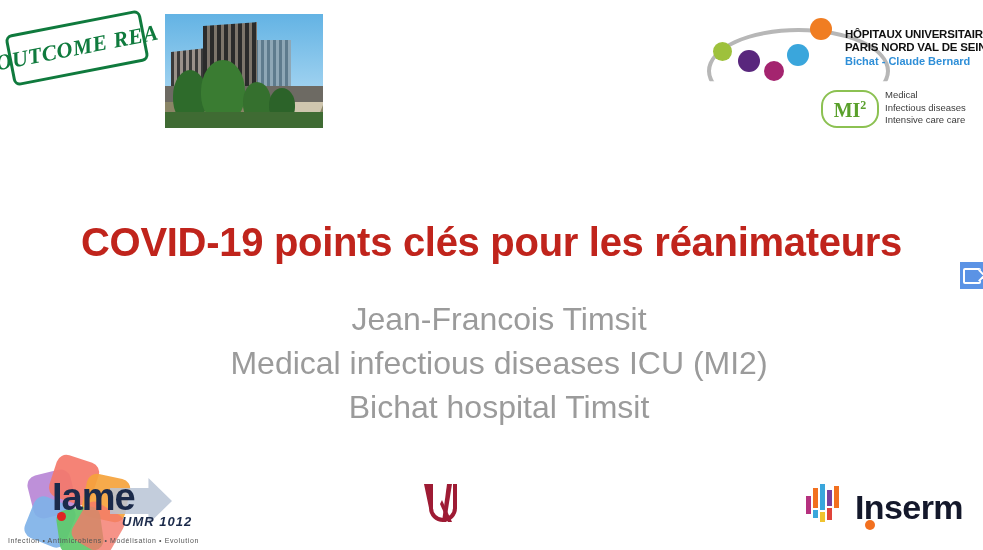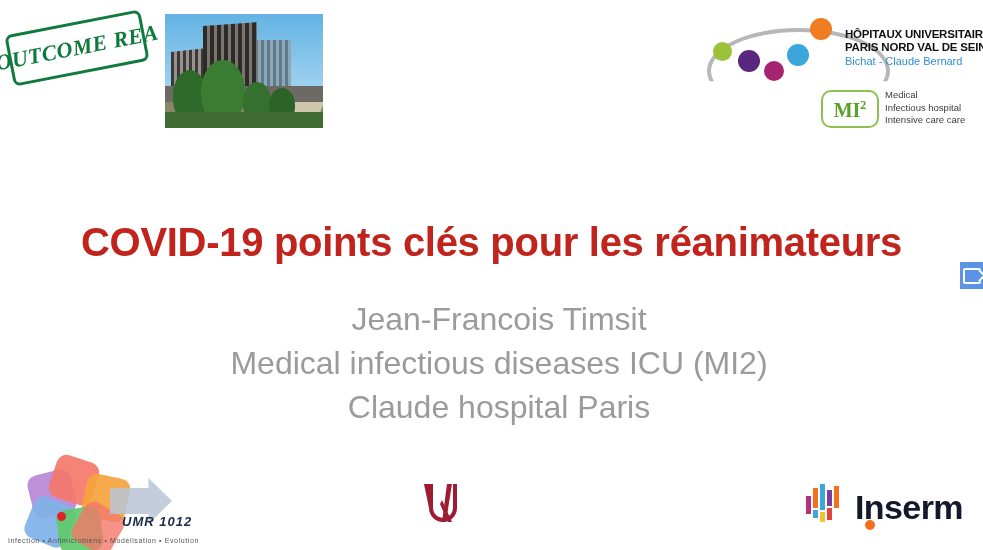--- a/index.html
+++ b/index.html
@@ -72,26 +72,26 @@
   .hp-d4{left:82px;top:38px;width:22px;height:22px;background:#3aa6dc;}
   .hp-d5{left:105px;top:12px;width:22px;height:22px;background:#f07d22;}
   .hp-txt{position:absolute;left:140px;top:22px;width:132px;}
   .hp-l1,.hp-l2{
     font-family:"Liberation Sans", sans-serif;
     font-weight:bold;font-size:11.5px;color:#111;
     letter-spacing:-.2px;line-height:13px;white-space:nowrap;
   }
   .hp-l3{
     font-family:"Liberation Sans", sans-serif;
-    font-weight:normal;font-size:11px;color:#2f8fd8;
+    font-weight:bold;font-size:11px;color:#2f8fd8;
     line-height:14px;white-space:nowrap;
   }
   .mi2-box{
     position:absolute;left:116px;top:84px;width:54px;height:34px;
-    border:2px solid #8cc152;border-radius:10px;
+    border:2px solid #8cc152;border-radius:16px;
     display:flex;align-items:center;justify-content:center;
   }
   .mi2-text{
     font-family:"Liberation Serif", serif;font-weight:bold;
     font-size:20px;color:#5aa02c;line-height:1;
   }
   .mi2-text sup{font-size:12px;}
   .mi2-desc{
     position:absolute;left:180px;top:83px;width:96px;
     font-family:"Liberation Sans", sans-serif;
@@ -225,45 +225,46 @@
     <div class="hp-txt">
       <div class="hp-l1">HÔPITAUX UNIVERSITAIRES</div>
       <div class="hp-l2">PARIS NORD VAL DE SEINE</div>
       <div class="hp-l3">Bichat - Claude Bernard</div>
     </div>
     <div class="mi2-box">
       <span class="mi2-text"><span>MI</span><sup>2</sup></span>
     </div>
     <div class="mi2-desc">
       <div>Medical</div>
-      <div>Infectious hospital</div>
+      <div>Infectious diseases</div>
       <div>Intensive care care</div>
     </div>
   </div>
 
   <div class="title">COVID-19 points clés pour les réanimateurs</div>
 
   <div class="subtitle">
     <div>Jean-Francois Timsit</div>
     <div>Medical infectious diseases ICU (MI2)</div>
-    <div>Claude hospital Paris</div>
+    <div>Bichat hospital Timsit</div>
   </div>
 
   <div class="share-icon">
     <div class="share-glyph"></div>
   </div>
 
   <div class="iame">
     <div class="petal p2"></div>
     <div class="petal p1"></div>
     <div class="petal p5"></div>
     <div class="petal p3"></div>
     <div class="petal p4"></div>
     <div class="petal p6"></div>
     <div class="arrow"></div>
+    <div class="iame-word">Iame</div>
     <div class="iame-dot"></div>
     <div class="umr">UMR 1012</div>
   </div>
   <div class="iame-tag">Infection • Antimicrobiens • Modélisation • Evolution</div>
 
   <div class="udp">
     <svg class="udp-mark" viewBox="0 0 46 46">
       <path d="M4 4 h9 v24 a10 10 0 0 0 20 0 v-24 h4 v24 a14 14 0 0 1 -28 0 z" fill="#9e1b34"></path>
       <path d="M27 4 l5 0 l-6 38 l-4 0 z" fill="#9e1b34"></path>
       <path d="M33 4 l4 0 l-3 38 l-4 0 z" fill="#9e1b34" opacity="0.0"></path>

